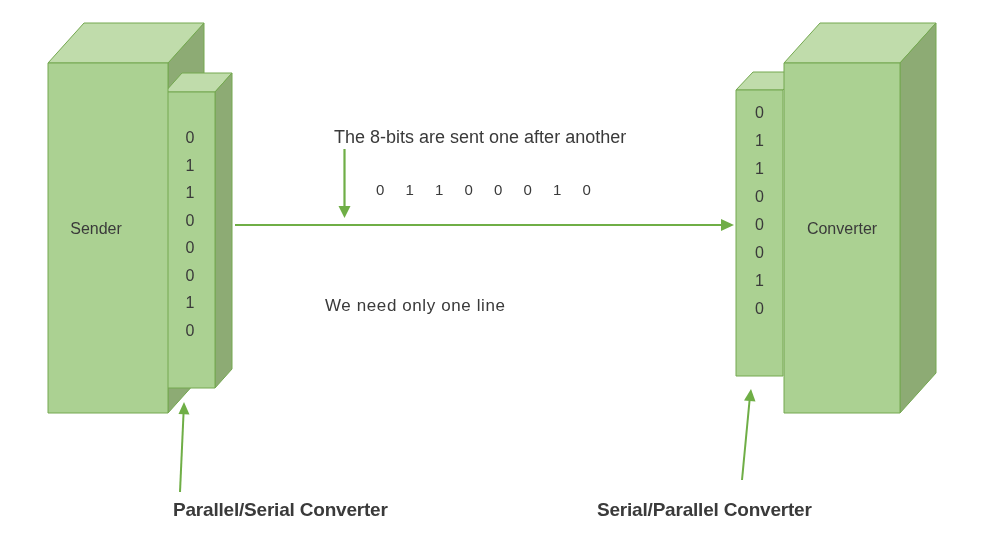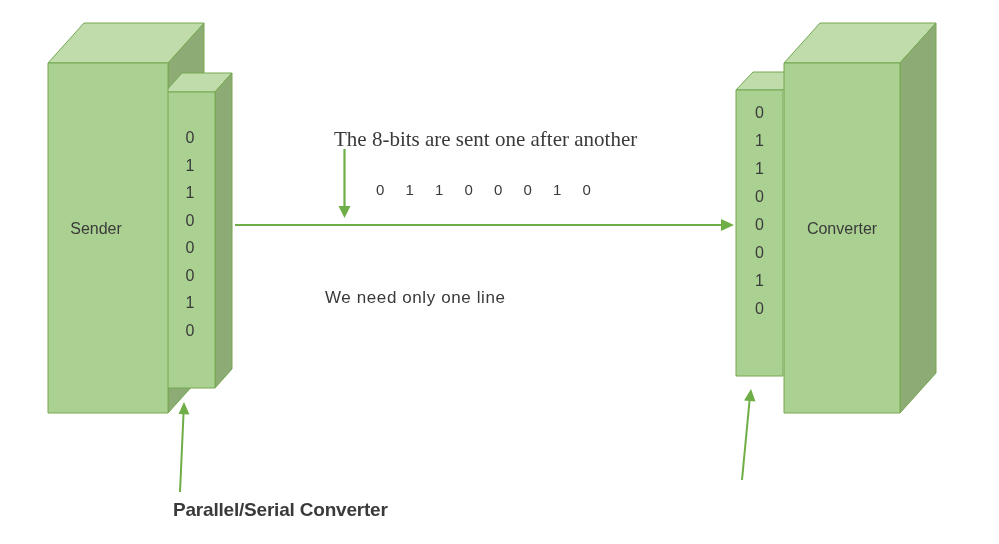--- a/index.html
+++ b/index.html
@@ -21,23 +21,23 @@
   .bit-col{
     position:absolute;
     display:flex;flex-direction:column;
     text-align:center;
     font-size:16px;
   }
   .bit-col-sender{left:165px;top:124px;width:50px;}
   .bit-col-sender .bit-cell{height:27.5px;line-height:27.5px;}
   .bit-col-receiver{left:736px;top:99px;width:47px;}
   .bit-col-receiver .bit-cell{height:28px;line-height:28px;}
-  .top-caption{left:334px;top:127px;font-size:21px;font-family:Liberation Serif, serif;}
+  .top-caption{left:334px;top:127px;font-size:18px;}
   .serial-bits{left:376px;top:181px;font-size:15px;word-spacing:17px;}
-  .bottom-caption{left:325px;top:288px;font-size:17px;letter-spacing:0.6px;}
+  .bottom-caption{left:325px;top:296px;font-size:17px;letter-spacing:0.6px;}
   .converter-label{font-size:19px;letter-spacing:-0.2px;font-weight:bold;}
   .left-converter-label{left:173px;top:499px;}
   .right-converter-label{left:597px;top:499px;}
 </style>
 </head>
 <body>
 
 <div class="stage" style="color: rgb(58, 58, 58);">
 
   <svg width="999" height="544" viewBox="0 0 999 544">
@@ -93,14 +93,15 @@
     <div class="bit-cell">0</div>
     <div class="bit-cell">1</div>
     <div class="bit-cell">0</div>
   </div>
 
   <div class="txt top-caption">The 8-bits are sent one after another</div>
   <div class="txt serial-bits">0 1 1 0 0 0 1 0</div>
   <div class="txt bottom-caption">We need only one line</div>
 
   <div class="txt converter-label left-converter-label">Parallel/Serial Converter</div>
+  <div class="txt converter-label right-converter-label">Serial/Parallel Converter</div>
 
 </div>
 
 </body></html>

